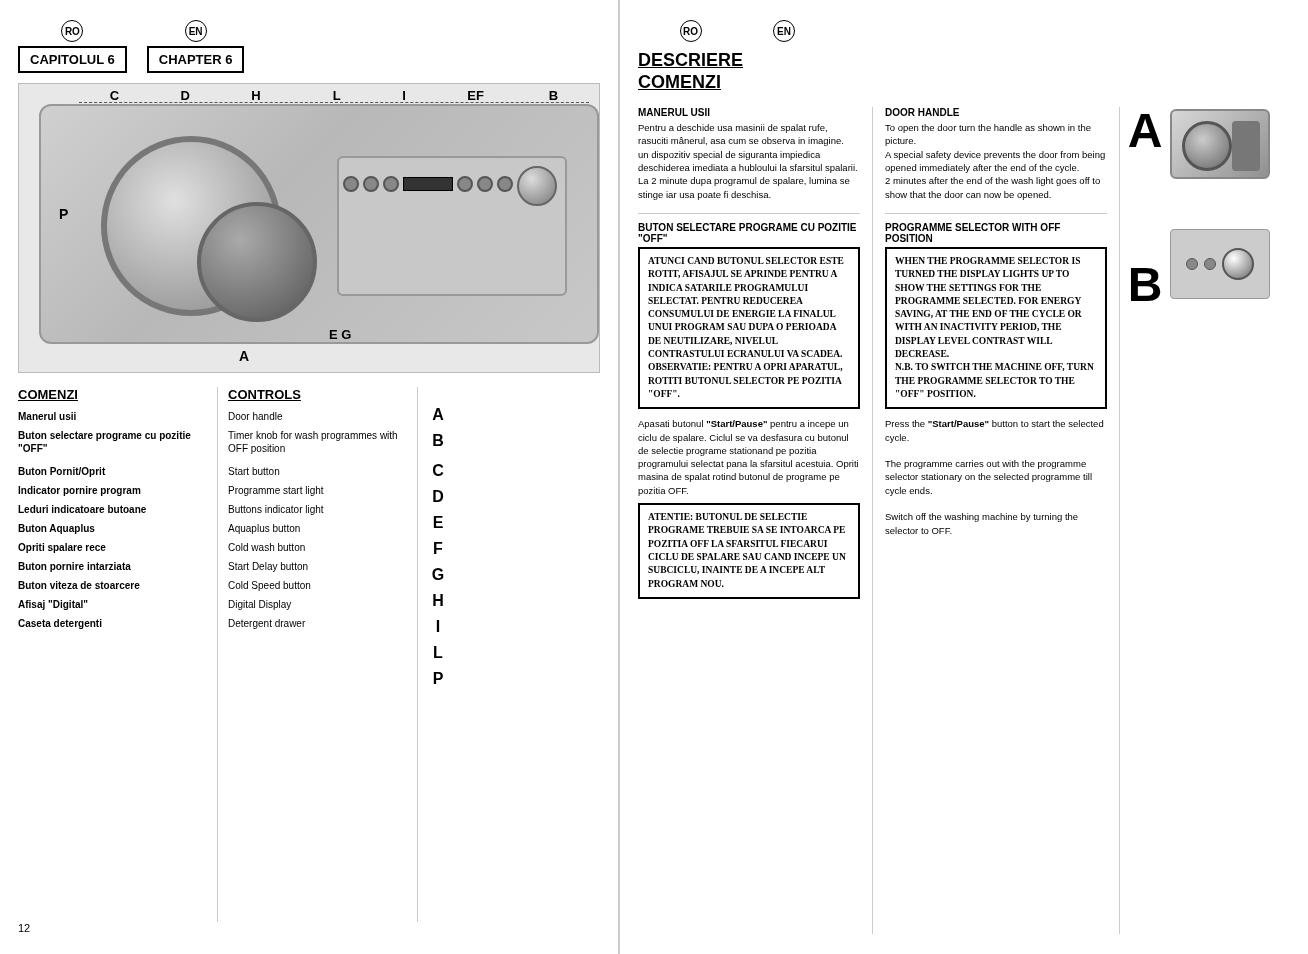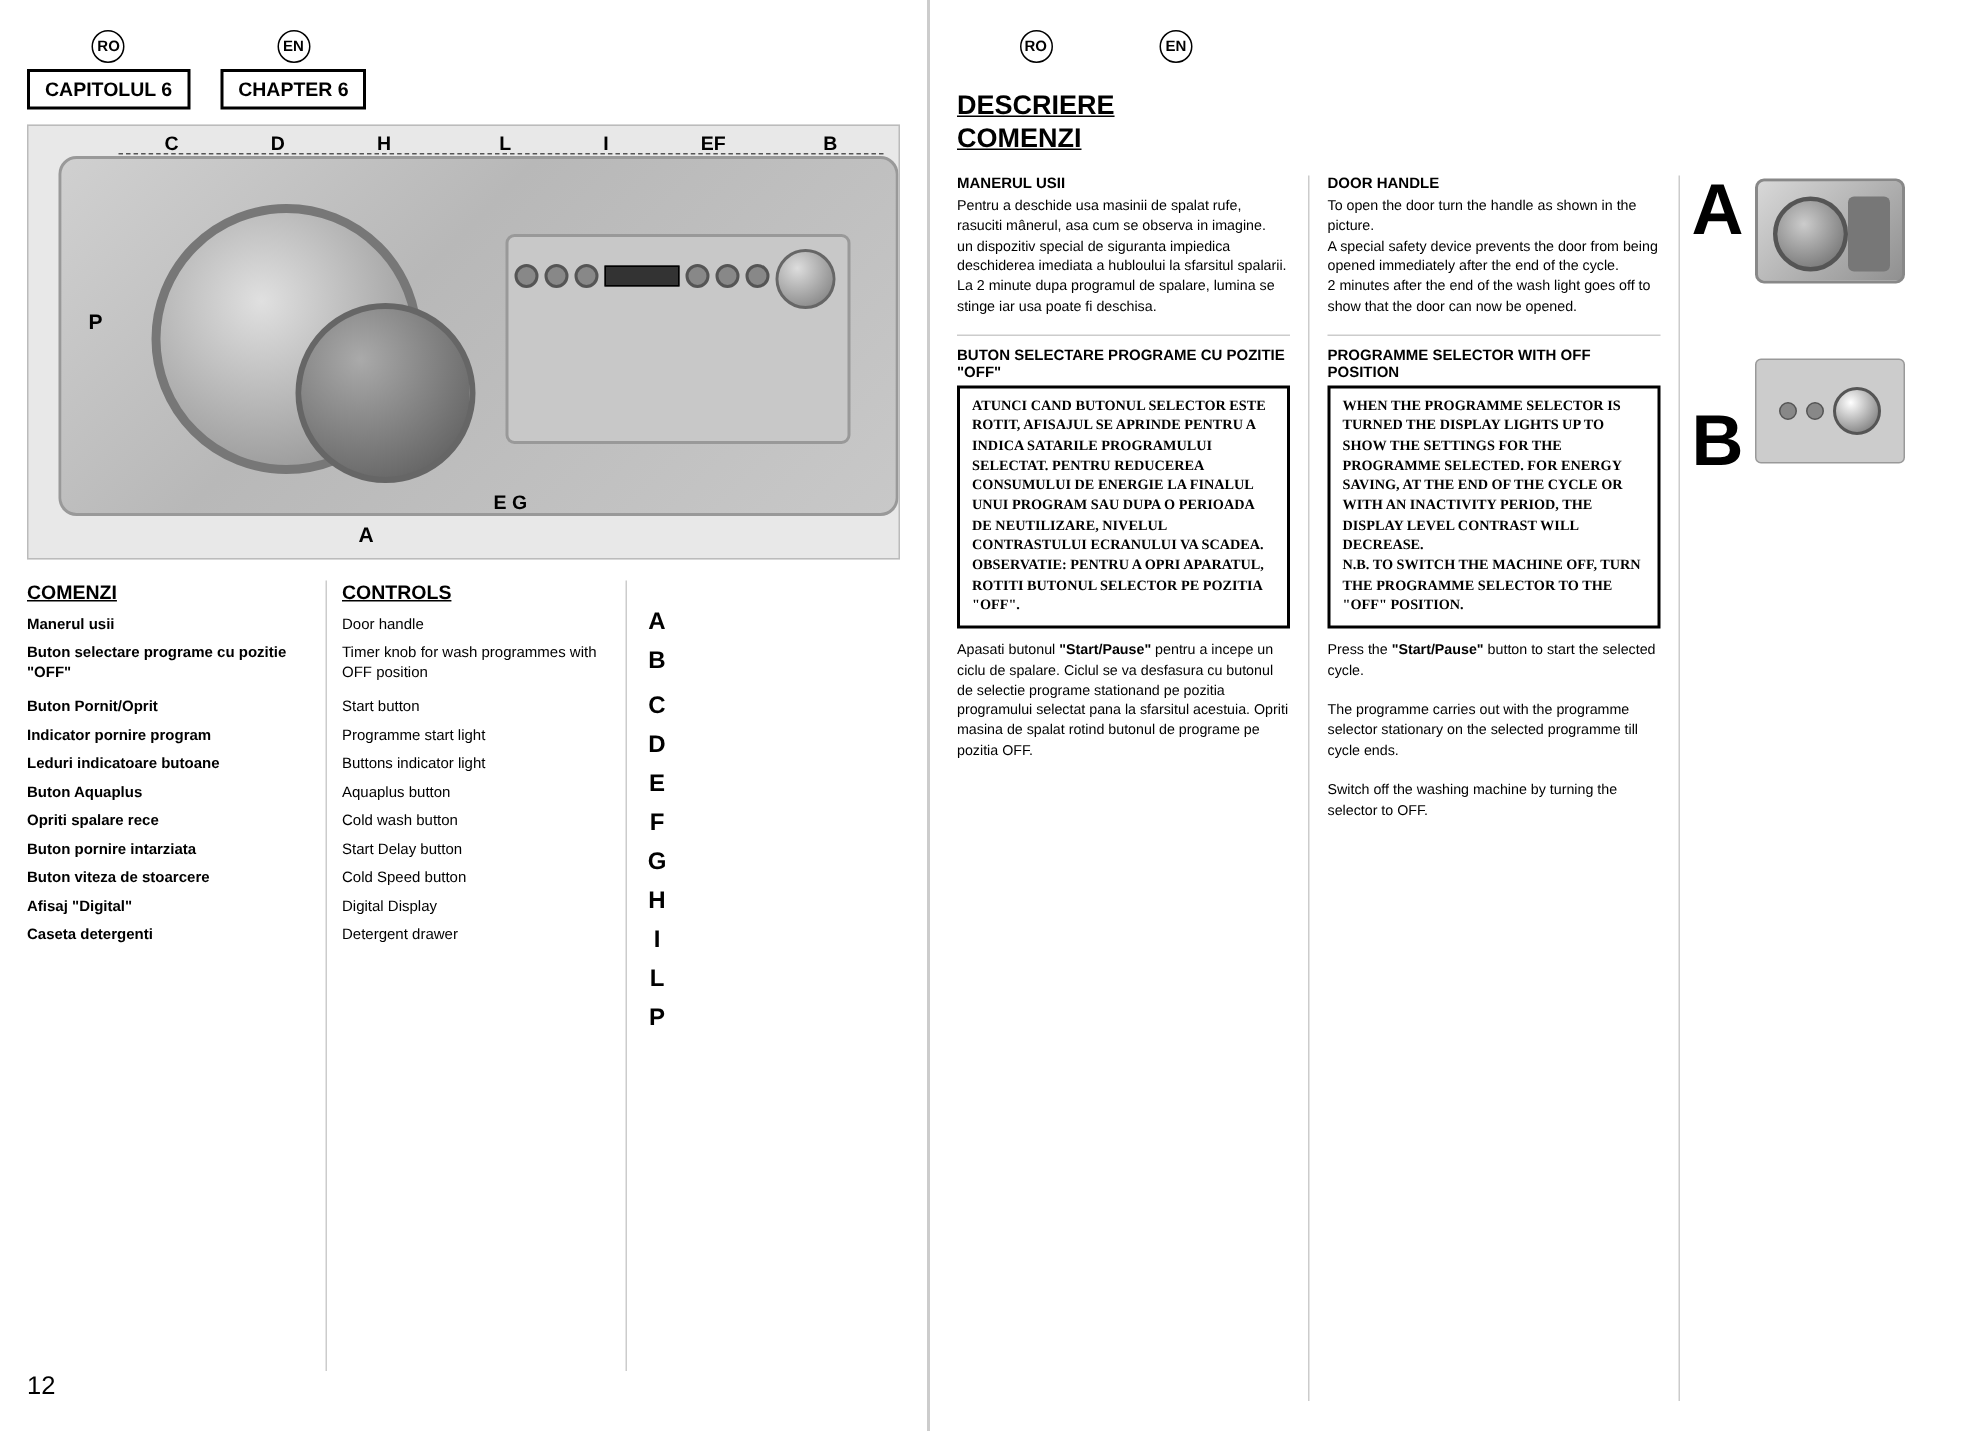--- a/index.html
+++ b/index.html
@@ -156,41 +156,41 @@
       font-size: 10px;
       line-height: 1.3;
     }
     .ctrl-letter {
       font-size: 16px;
       font-weight: bold;
       margin-bottom: 10px;
       line-height: 1;
     }
     .page-num {
-      font-size: 17px;
+      font-size: 11px;
       margin-top: auto;
     }
 
     
     .right-header {
       display: flex;
       gap: 10px;
       margin-bottom: 14px;
     }
     .right-header-col {
       display: flex;
       flex-direction: column;
       align-items: center;
     }
     .section-title-ro {
       font-size: 18px;
       font-weight: bold;
       text-decoration: underline;
       line-height: 1.2;
-      margin-top: 14px;
+      margin-top: 4px;
     }
     .section-title-en {
       font-size: 18px;
       font-weight: bold;
       text-decoration: underline;
       line-height: 1.2;
       margin-top: 2px;
     }
 
     .right-content {
@@ -458,20 +458,25 @@
         <div class="highlight-box">
           <div class="highlight-text">
             ATUNCI CAND BUTONUL SELECTOR ESTE ROTIT, AFISAJUL SE APRINDE PENTRU A INDICA SATARILE PROGRAMULUI SELECTAT. PENTRU REDUCEREA CONSUMULUI DE ENERGIE LA FINALUL UNUI PROGRAM SAU DUPA O PERIOADA DE NEUTILIZARE, NIVELUL CONTRASTULUI ECRANULUI VA SCADEA.<br>
             OBSERVATIE: PENTRU A OPRI APARATUL, ROTITI BUTONUL SELECTOR PE POZITIA "OFF".
           </div>
         </div>
         <div class="desc-text">
           Apasati butonul <strong>"Start/Pause"</strong> pentru a incepe un ciclu de spalare. Ciclul se va desfasura cu butonul de selectie programe stationand pe pozitia programului selectat pana la sfarsitul acestuia. Opriti masina de spalat rotind butonul de programe pe pozitia OFF.
         </div>
         <div style="height:6px;"></div>
+        <div class="highlight-box">
+          <div class="highlight-text">
+            ATENTIE: BUTONUL DE SELECTIE PROGRAME TREBUIE SA SE INTOARCA PE POZITIA OFF LA SFARSITUL FIECARUI CICLU DE SPALARE SAU CAND INCEPE UN SUBCICLU, INAINTE DE A INCEPE ALT PROGRAM NOU.
+          </div>
+        </div>
       </div>
     </div>
 
     <div class="right-col-en">
 
       <div class="desc-block">
         <div class="desc-title">DOOR HANDLE</div>
         <div class="desc-text">
           To open the door turn the handle as shown in the picture.<br>
           A special safety device prevents the door from being opened immediately after the end of the cycle.<br>

